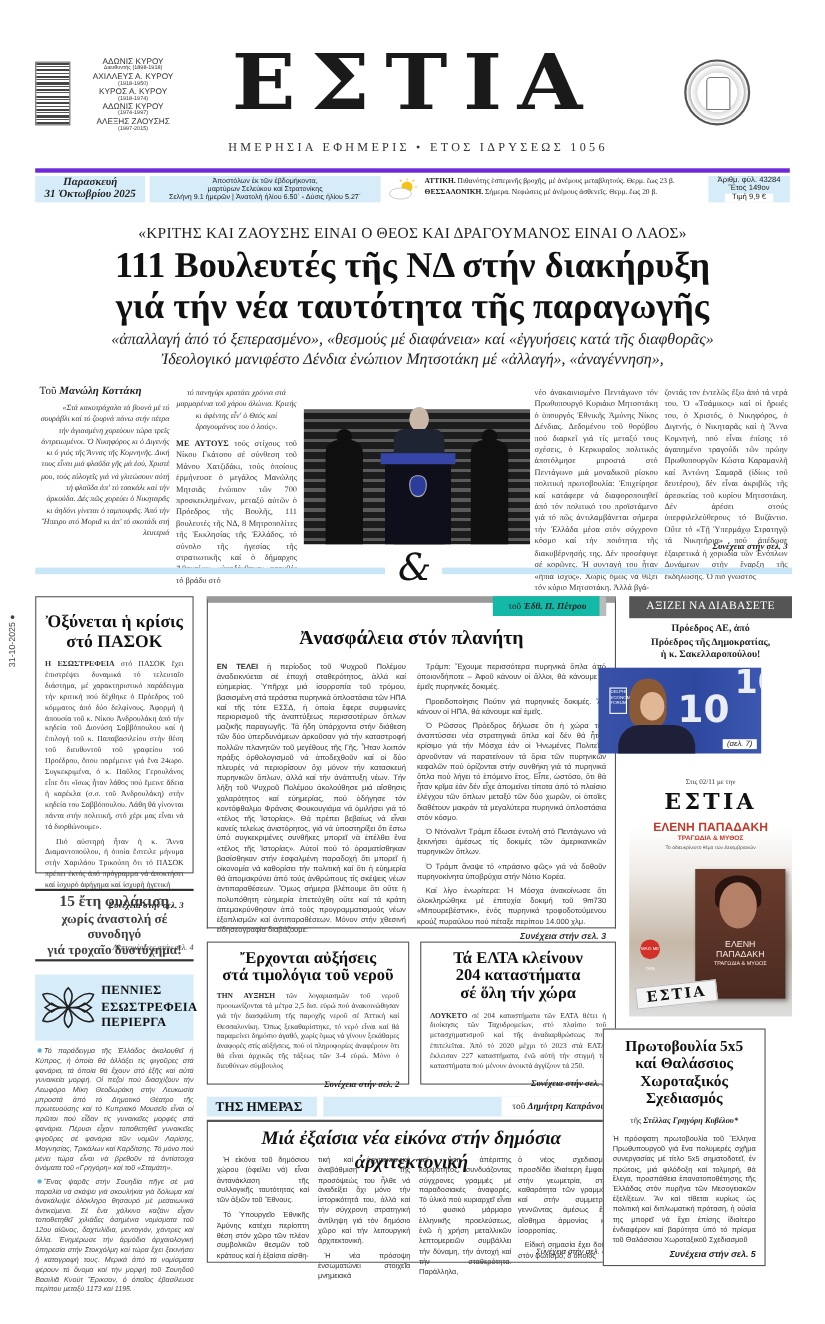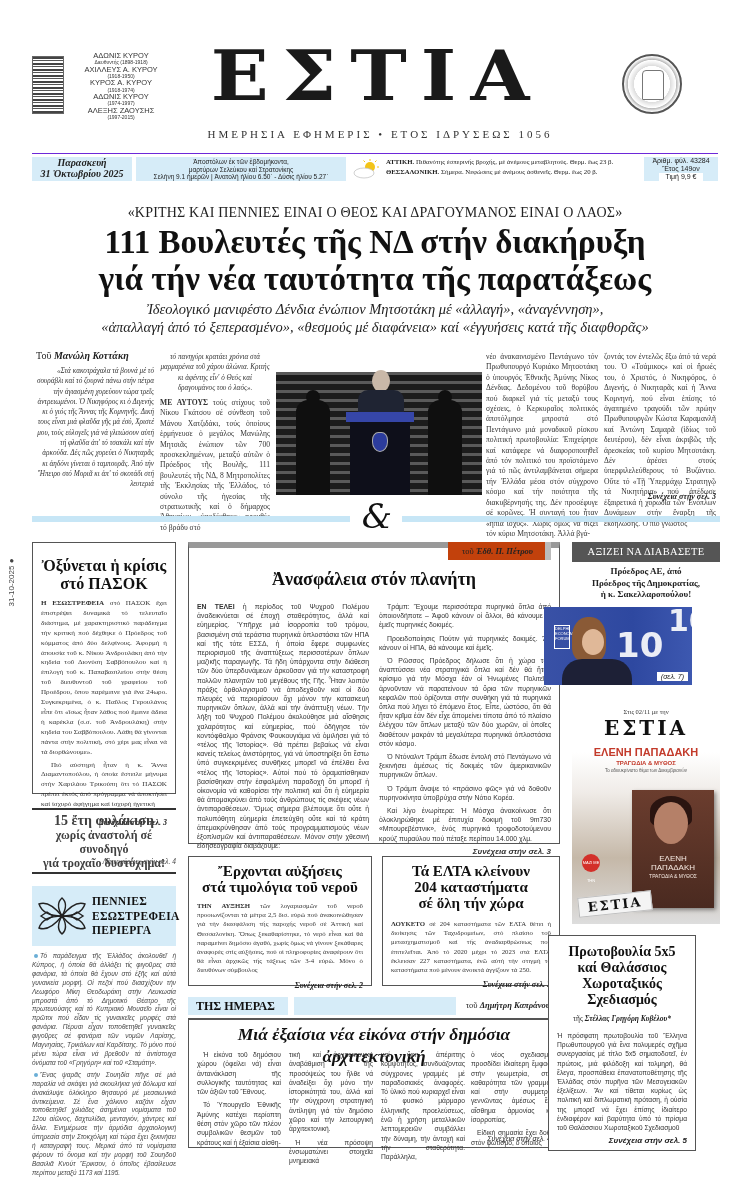--- a/index.html
+++ b/index.html
@@ -9,21 +9,21 @@
 .just{text-align:justify}
 
 #barcode{left:32px;top:56px;width:32px;height:58px;border:1px solid #666;background:repeating-linear-gradient(180deg,#444 0 2px,#fff 2px 3px,#555 3px 4px,#fff 4px 6px)}
 #founders{left:68px;top:52px;width:106px;text-align:center;font-family:"Liberation Sans",sans-serif;font-size:7.5px;line-height:7.2px;color:#333}
 #founders .y{font-size:5px;line-height:6.5px}
 #logo{left:178px;top:48px;width:398px;height:60px;font-family:"DejaVu Serif",serif;font-weight:bold;font-size:76px;line-height:60px;letter-spacing:14px;text-align:center;color:#1a1a1a;transform:scaleY(0.92);transform-origin:top}
 #tagline{left:190px;top:128px;width:380px;text-align:center;font-family:"Liberation Serif",serif;font-size:11px;letter-spacing:3px;color:#333}
 #seal{left:622px;top:54px;width:60px;height:60px;border-radius:50%;border:2px solid #555;background:radial-gradient(circle,#fff 45%,#ddd 46%,#fff 60%,#bbb 62%,#fff 70%)}
 #seal span{position:absolute;left:18px;top:14px;width:22px;height:30px;border:1px solid #777;border-radius:4px 4px 1px 1px}
 
-#infobar{left:32px;top:153px;width:686px;height:26px;border-top:1px solid #6d28d9}
+#infobar{left:32px;top:153px;width:686px;height:26px;border-top:4px solid #6d28d9}
 .ib{position:absolute;top:3px;height:24px;background:#d6ecf8}
 #ib-date{left:0;width:100px;text-align:center;font-family:"Liberation Serif",serif;font-style:italic;font-weight:bold;font-size:10px;line-height:10.5px;padding-top:1px}
 #ib-saints{left:104px;width:210px;text-align:center;font-family:"Liberation Sans",sans-serif;font-size:6.5px;line-height:7.5px;padding-top:1px}
 #ib-weather{left:318px;width:290px;background:#fff;font-family:"Liberation Serif",serif;font-size:6.8px;line-height:10px;padding-left:36px}
 #ib-weather b{font-weight:bold}
 #sun{position:absolute;left:2px;top:2px;width:30px;height:20px}
 #ib-issue{left:612px;width:74px;text-align:center;font-family:"Liberation Sans",sans-serif;font-size:7px;line-height:8px}
 #ib-price{display:inline-block;background:#fff;padding:0 6px}
 
 #kicker{left:0;top:205px;width:750px;text-align:center;font-family:"Liberation Serif",serif;font-size:14px;letter-spacing:.2px;color:#222}
@@ -71,21 +71,21 @@
 #jail-rule2{left:32px;top:872px;width:144px;height:2px;background:#333}
 
 #penn{left:32px;top:886px;width:144px;height:60px;background:#d6ecf8}
 #penn-ico{position:absolute;left:5px;top:10px;width:50px;height:40px}
 #penn-t{position:absolute;left:60px;top:8px;font-family:"Liberation Serif",serif;font-weight:bold;font-size:11.5px;line-height:14.5px;color:#111;letter-spacing:.3px}
 #penn-body{left:32px;top:952px;width:144px;font-family:"Liberation Sans",sans-serif;font-style:italic;font-size:6.5px;line-height:8.9px;color:#444}
 #penn-body p{margin-bottom:3px;text-indent:2px}
 .bullet{display:inline-block;width:4px;height:4px;border-radius:50%;background:#6aaed6;margin-right:2px;vertical-align:middle}
 
 #insec{left:188px;top:542px;width:372px;height:302px;border:1px solid #555;border-top:6px solid #999;padding:0 8px}
-#insec-by{position:absolute;right:8px;top:-6px;background:#c2410c;padding:4px 12px 4px 14px;font-family:"Liberation Serif",serif;font-size:8.5px;border-right:6px solid #bbb}
+#insec-by{position:absolute;right:8px;top:-6px;background:#14b8a6;padding:4px 12px 4px 14px;font-family:"Liberation Serif",serif;font-size:8.5px;border-right:6px solid #bbb}
 #insec-by i{font-weight:bold}
 #insec .btitle{margin-top:20px;font-size:18px;line-height:22px}
 #insec-c1{left:8px;top:54px;width:172px}
 #insec-c2{left:190px;top:54px;width:172px}
 .sc{position:absolute;font-family:"Liberation Sans",sans-serif;font-size:6.9px;line-height:9.2px;color:#333}
 .sc p{margin-bottom:4px}
 .sc b{font-weight:bold}
 
 #water{left:188px;top:856px;width:184px;height:130px;padding:6px 8px}
 #water .btitle{font-size:15px;line-height:16px}
@@ -194,28 +194,28 @@
     <div><b>ΑΤΤΙΚΗ.</b> <span>Πιθανότης ἑσπερινῆς βροχῆς, μέ ἀνέμους μεταβλητούς. Θερμ. ἕως 23 β.</span></div>
     <div><b>ΘΕΣΣΑΛΟΝΙΚΗ.</b> <span>Σήμερα. Νεφώσεις μέ ἀνέμους ἀσθενεῖς. Θερμ. ἕως 20 β.</span></div>
   </div>
   <div id="ib-issue" class="ib">
     <div>Ἀριθμ. φύλ. 43284</div>
     <div>Ἔτος 149ον</div>
     <div id="ib-price">Τιμή 9,9 €</div>
   </div>
 </div>
 
-<div id="kicker" class="abs">«ΚΡΙΤΗΣ ΚΑΙ ΠΕΝΝΙΕΣ ΕΙΝΑΙ Ο ΘΕΟΣ ΚΑΙ ΔΡΑΓΟΥΜΑΝΟΣ ΕΙΝΑΙ Ο ΛΑΟΣ»</div>
+<div id="kicker" class="abs">«ΚΡΙΤΗΣ ΚΑΙ ΖΑΟΥΣΗΣ ΕΙΝΑΙ Ο ΘΕΟΣ ΚΑΙ ΔΡΑΓΟΥΜΑΝΟΣ ΕΙΝΑΙ Ο ΛΑΟΣ»</div>
 <div id="headline" class="abs">
   <div>111 Βουλευτές τῆς ΝΔ στήν διακήρυξη</div>
-  <div>γιά τήν νέα ταυτότητα τῆς παρατάξεως</div>
+  <div>γιά τήν νέα ταυτότητα τῆς παραγωγῆς</div>
 </div>
 <div id="subhead" class="abs">
+  <div>«ἀπαλλαγή ἀπό τό ξεπερασμένο», «θεσμούς μέ διαφάνεια» καί «ἐγγυήσεις κατά τῆς διαφθορᾶς»</div>
   <div>Ἰδεολογικό μανιφέστο Δένδια ἐνώπιον Μητσοτάκη μέ «ἀλλαγή», «ἀναγέννηση»,</div>
-  <div>«ἀπαλλαγή ἀπό τό ξεπερασμένο», «θεσμούς μέ διαφάνεια» καί «ἐγγυήσεις κατά τῆς διαφθορᾶς»</div>
 </div>
 
 <div id="byline1" class="abs"><span>Τοῦ</span> <i>Μανώλη Κοττάκη</i></div>
 <div id="poem1" class="col">«Στά κακοτράχαλα τά βουνά μέ τό σουράβλι καί τό ζουρνά πάνω στήν πέτρα τήν ἁγιασμένη χορεύουν τώρα τρεῖς ἀντρειωμένοι. Ὁ Νικηφόρος κι ὁ Διγενής κι ὁ γιός τῆς Ἄννας τῆς Κομνηνῆς. Δική τους εἶναι μιά φλαῦδα γῆς μά ἐσύ, Χριστέ μου, τούς εὐλογεῖς γιά νά γλιτώσουν αὐτή τή φλαῦδα ἀπ' τό τσακάλι καί τήν ἀρκούδα. Δές πῶς χορεύει ὁ Νικηταρᾶς κι ἀηδόνι γίνεται ὁ ταμπουρᾶς. Ἀπό τήν Ἤπειρο στό Μοριᾶ κι ἀπ' τό σκοτάδι στή λευτεριά</div>
 <div id="poem2" class="col">τό πανηγύρι κρατάει χρόνια στά μαρμαρένια τοῦ χάρου ἀλώνια. Κριτής κι ἀφέντης εἶν' ὁ Θεός καί δραγουμάνος του ὁ λαός».</div>
 <div id="lead-c2" class="col just"><b>ΜΕ ΑΥΤΟΥΣ</b> <span>τούς στίχους τοῦ Νίκου Γκάτσου σέ σύνθεση τοῦ Μάνου Χατζιδάκι, τούς ὁποίους ἑρμήνευσε ὁ μεγάλος Μανώλης Μητσιᾶς ἐνώπιον τῶν 700 προσκεκλημένων, μεταξύ αὐτῶν ὁ Πρόεδρος τῆς Βουλῆς, 111 βουλευτές τῆς ΝΔ, 8 Μητροπολίτες τῆς Ἐκκλησίας τῆς Ἑλλάδος, τό σύνολο τῆς ἡγεσίας τῆς στρατιωτικῆς καί ὁ δήμαρχος Ἀθηναίων, «ὑποδέχθηκε» προχθές τό βράδυ στό</span></div>
 
 <div id="photo" class="abs">
   <div class="stripes"></div>
   <div class="gh" style="left:30px"></div>

